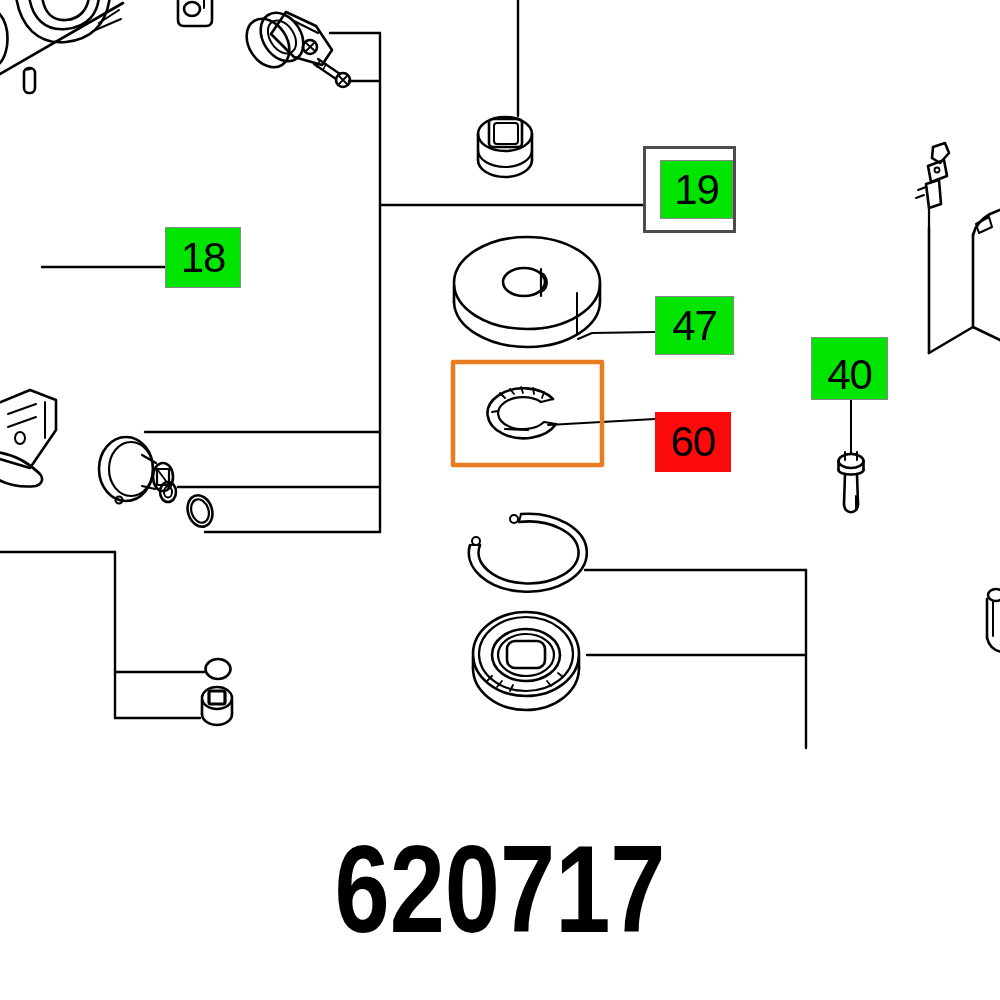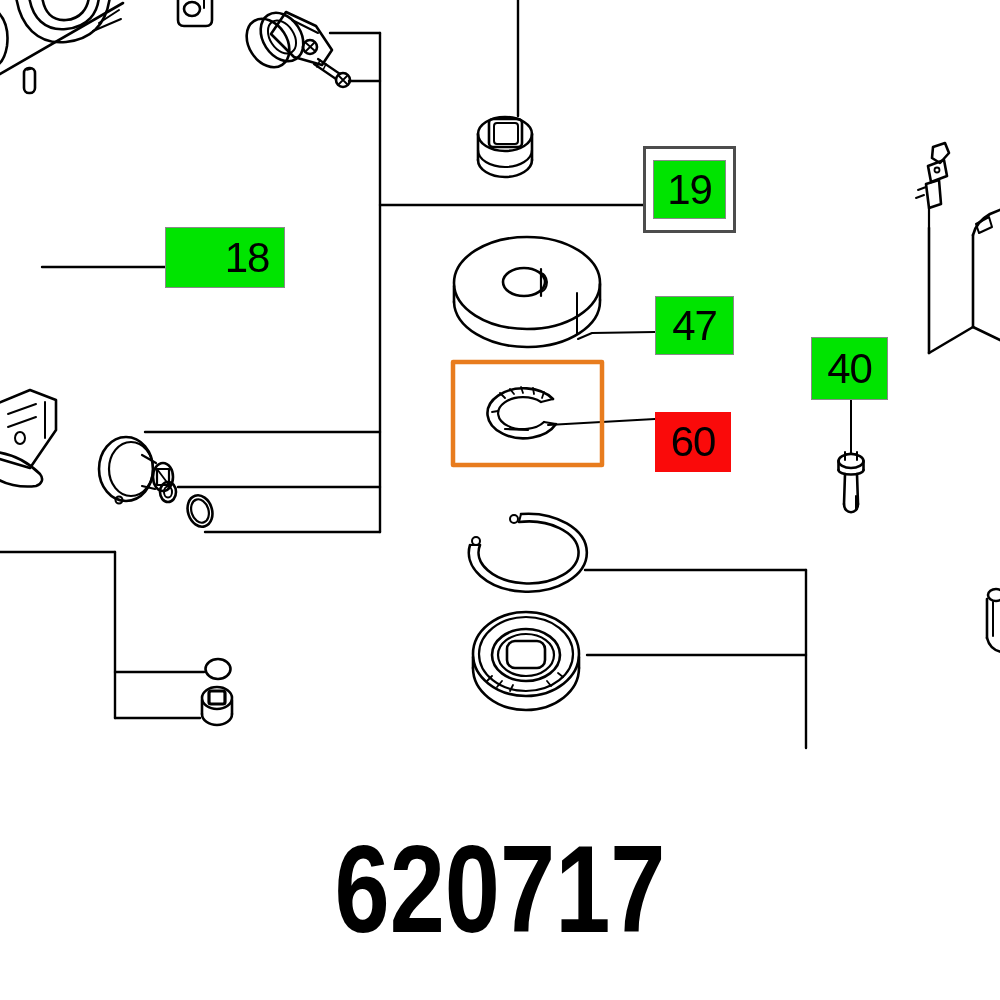--- a/index.html
+++ b/index.html
@@ -3,29 +3,29 @@
 <meta charset="utf-8">
 <style>
   html,body{margin:0;padding:0;background:#fff;}
   #stage{position:relative;width:1000px;height:1000px;background:var(--bg,#fff);overflow:hidden;
          font-family:"Liberation Sans", sans-serif;}
   #drawing{position:absolute;left:0;top:0;}
   .callout{position:absolute;display:flex;align-items:center;justify-content:center;
            font-size:42px;letter-spacing:-1px;color:#000;font-weight:500;}
   .callout.green{background:var(--green,#00e400);border:1px solid #8a8a8a;}
   .callout.red{background:var(--red,#fa0a0a);}
-  .frame{position:absolute;display:flex;align-items:center;justify-content:center;
+  .frame{position:absolute;display:flex;align-items:center;justify-content:flex-end;
          background:#fff;border:3px solid var(--framegray,#4d4d4d);}
   .frame .callout{position:static;}
-  #c18{left:165px;top:227px;width:74px;height:59px;padding-left:44px;}
+  #c18{left:165px;top:227px;width:74px;height:59px;}
   #f19{left:643px;top:146px;width:87px;height:81px;}
   #c19{width:71px;height:57px;}
   #c47{left:655px;top:296px;width:77px;height:57px;}
   #c48{left:655px;top:412px;width:76px;height:60px;}
-  #c40{left:811px;top:337px;width:75px;height:61px;}
+  #c40{left:811px;top:337px;width:75px;height:61px;align-items:flex-end;}
   #partnum{position:absolute;left:0;top:818px;width:1000px;text-align:center;
            font-size:124px;font-weight:700;color:#000;letter-spacing:0px;
            transform:scaleX(0.80);transform-origin:50% 50%;}
 </style>
 </head>
 <body>
 
 <div id="stage">
 
 <svg id="drawing" width="1000" height="1000" viewBox="0 0 1000 1000" fill="none" stroke="#000" stroke-width="2.6" stroke-linecap="round" stroke-linejoin="round">

